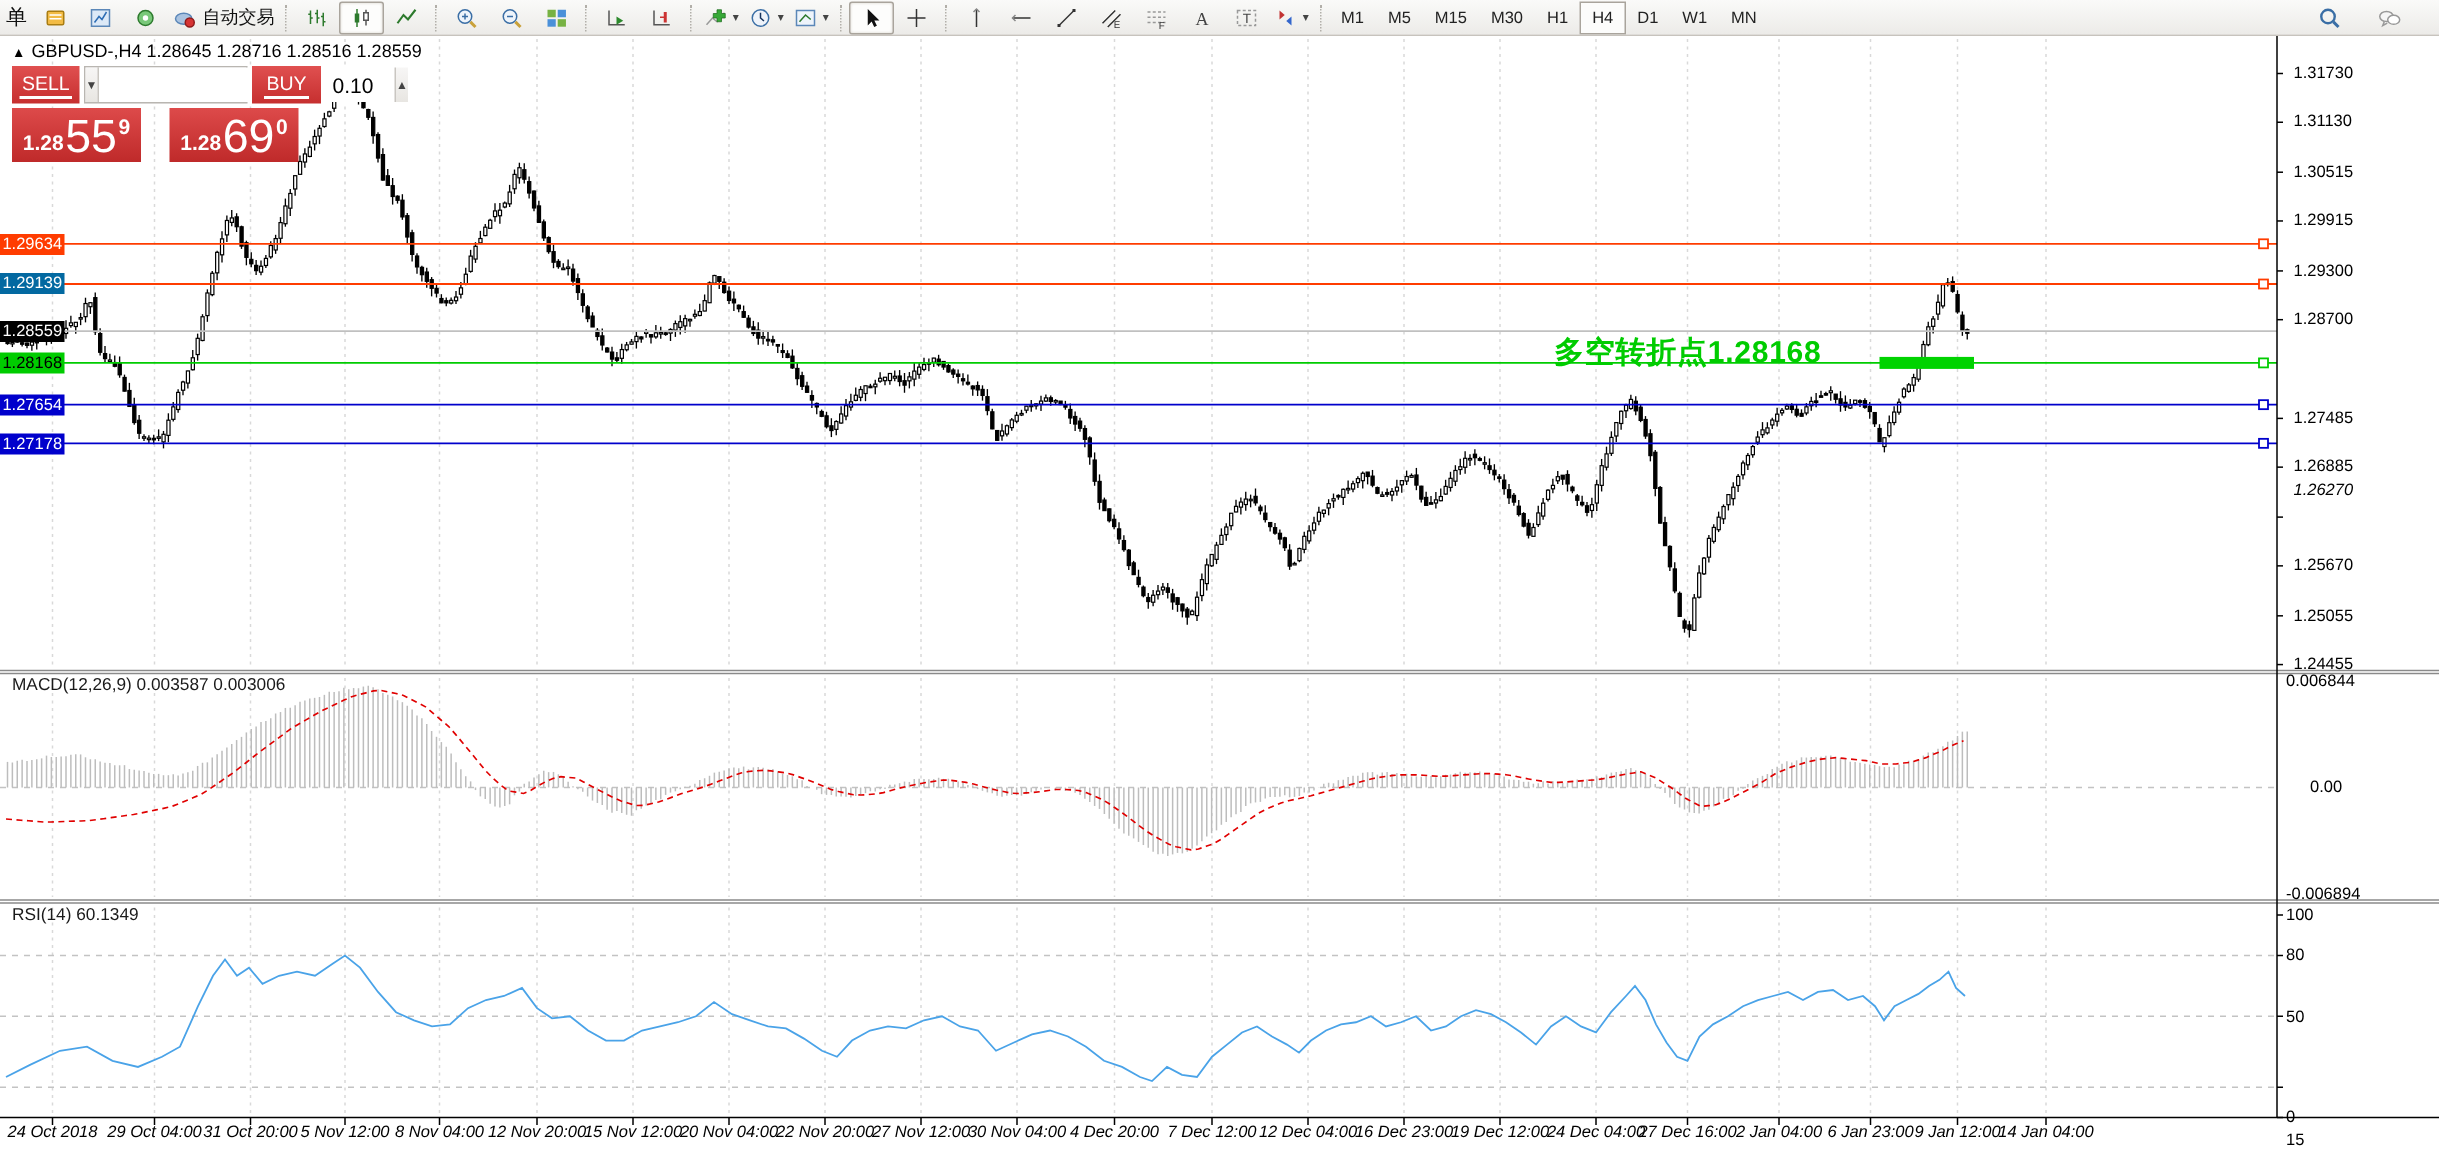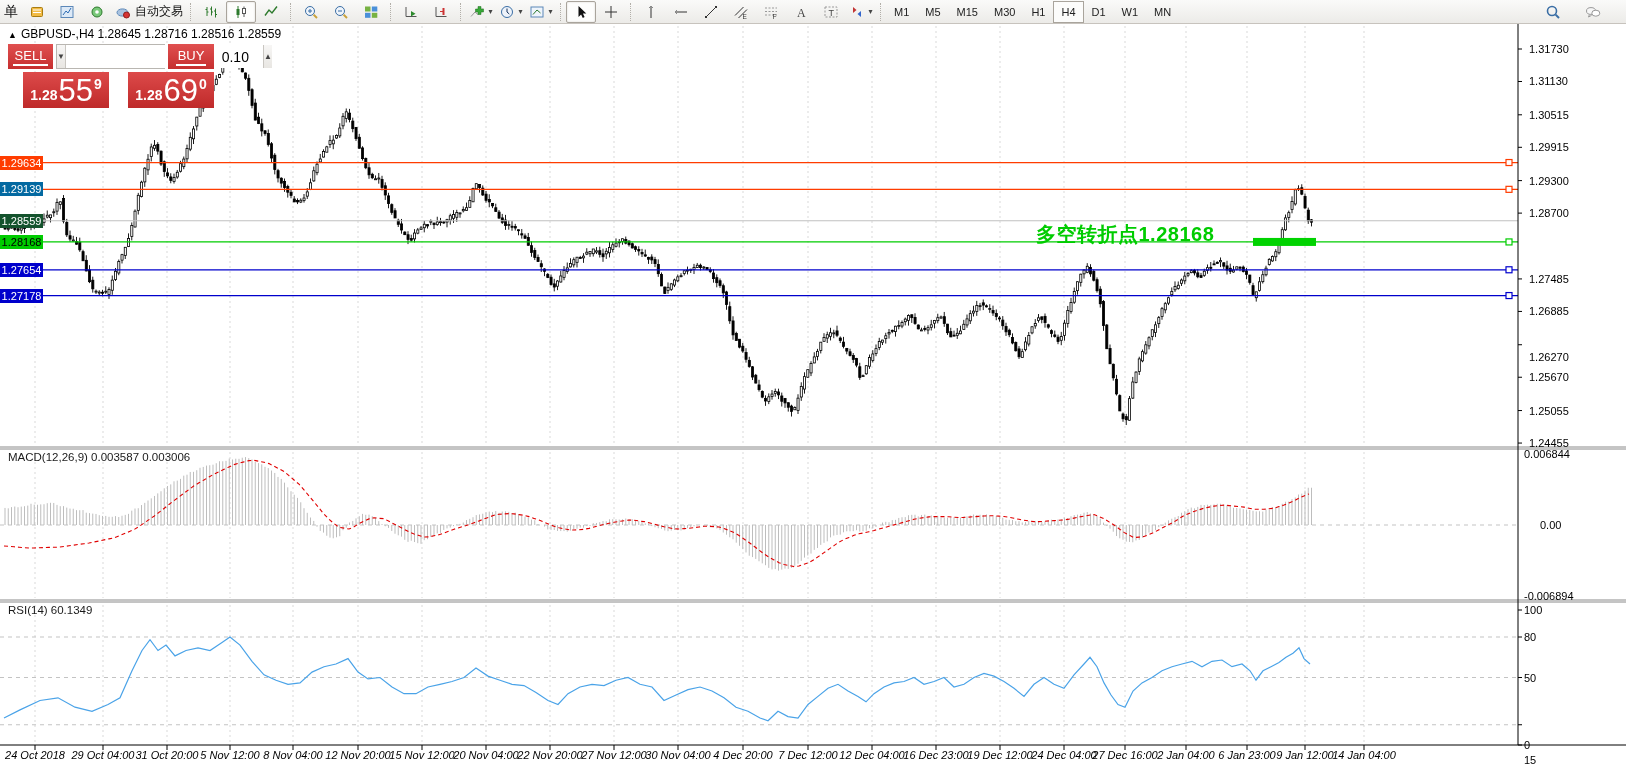--- a/index.html
+++ b/index.html
@@ -42,21 +42,21 @@
   .stepper{position:absolute;left:48px;top:0;width:109px;height:25px;background:#f4f3f2;
            border:1px solid #b9b6b1;box-sizing:border-box;display:flex;}
   .step-btn{width:15px;display:flex;align-items:center;justify-content:center;font-size:8px;
             color:#444;background:linear-gradient(#f7f6f5,#e8e6e2);}
   .step-dn{border-right:1px solid #c9c6c1;}
   .step-up{border-left:1px solid #c9c6c1;}
   .lot{flex:1;border:0;background:#fff;font-size:14px;text-align:right;padding-right:14px;
        font-family:"Liberation Sans",sans-serif;color:#000;outline:none;}
   .pricebox{position:absolute;top:28px;width:86px;height:36px;color:#fff;
             background:linear-gradient(#dd4a4a,#bf2a2a);display:flex;align-items:flex-end;
-            justify-content:center;padding-bottom:2px;box-sizing:border-box;margin-left:15px;}
+            justify-content:center;padding-bottom:2px;box-sizing:border-box;}
   .pb-sell{left:0;} .pb-buy{left:105px;}
   .pb-pre{font-size:14px;font-weight:bold;margin:0 1px 3px 0;}
   .pb-big{font-size:31px;line-height:30px;}
   .pb-sup{font-size:14px;font-weight:bold;margin:0 0 14px 1px;}
   svg.chartsvg{position:absolute;left:0;top:0;z-index:5;}
 </style>
 </head>
 <body>
 
 <div class="stage">
@@ -1687,27 +1687,27 @@
 
   <div class="ovl" id="overlays">
       <div class="axis-lbl" style="left: 1529px; top: 43px;">1.31730</div>
       <div class="axis-lbl" style="left: 1529px; top: 75.499px;">1.31130</div>
       <div class="axis-lbl" style="left: 1529px; top: 108.81px;">1.30515</div>
       <div class="axis-lbl" style="left: 1529px; top: 141.309px;">1.29915</div>
       <div class="axis-lbl" style="left: 1529px; top: 174.621px;">1.29300</div>
       <div class="axis-lbl" style="left: 1529px; top: 207.12px;">1.28700</div>
       <div class="axis-lbl" style="left: 1529px; top: 272.93px;">1.27485</div>
       <div class="axis-lbl" style="left: 1529px; top: 305.429px;">1.26885</div>
-      <div class="axis-lbl" style="left: 1529px; top: 351px;">1.26270</div>
+      <div class="axis-lbl" style="left: 1529px; top: 321px; font-style: italic;">1.26270</div>
       <div class="axis-lbl" style="left: 1529px; top: 371.24px;">1.25670</div>
       <div class="axis-lbl" style="left: 1529px; top: 404.551px;">1.25055</div>
       <div class="axis-lbl" style="left: 1529px; top: 437.05px;">1.24455</div>
       <div class="badge" style="left: 0px; top: 155.53px; background: rgb(255, 60, 0); color: rgb(255, 255, 255);">1.29634</div>
       <div class="badge" style="left: 0px; top: 182.342px; background: #0369a1; color: rgb(255, 255, 255);">1.29139</div>
-      <div class="badge" style="left: 0px; top: 213.757px; background: #14532d; color: rgb(255, 255, 255);">1.28559</div>
+      <div class="badge" style="left: 0px; top: 213.757px; background: #000000; color: rgb(255, 255, 255);">1.28559</div>
       <div class="badge" style="left: 0px; top: 234.936px; background: rgb(0, 204, 0); color: rgb(0, 0, 0);">1.28168</div>
       <div class="badge" style="left: 0px; top: 262.777px; background: rgb(0, 0, 204); color: rgb(255, 255, 255);">1.27654</div>
       <div class="badge" style="left: 0px; top: 288.559px; background: rgb(0, 0, 204); color: rgb(255, 255, 255);">1.27178</div>
       <div class="axis-lbl" style="left: 1524px; top: 448.138px;">0.006844</div>
       <div class="axis-lbl" style="left: 1524px; top: 519px; padding-left: 16px;">0.00</div>
       <div class="axis-lbl" style="left: 1524px; top: 590.387px;">-0.006894</div>
       <div class="axis-lbl" style="left: 1524px; top: 604px;">100</div>
       <div class="axis-lbl" style="left: 1524px; top: 631px;">80</div>
       <div class="axis-lbl" style="left: 1524px; top: 671.5px;">50</div>
       <div class="axis-lbl" style="left: 1524px; top: 718.75px; margin-top: 35px;">15</div>

